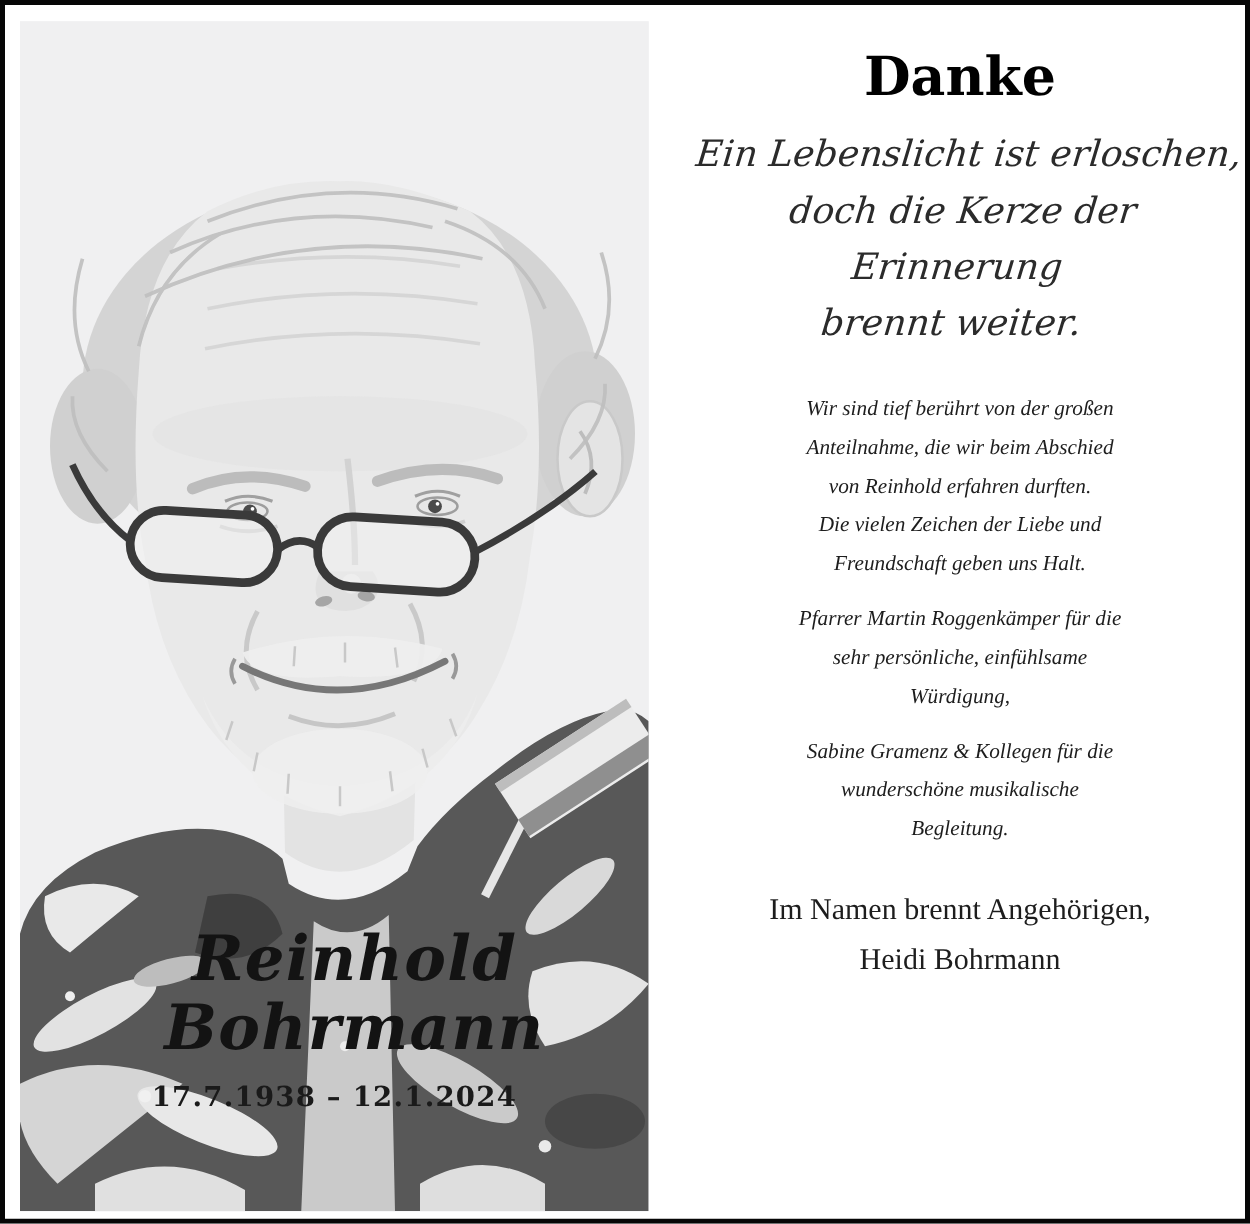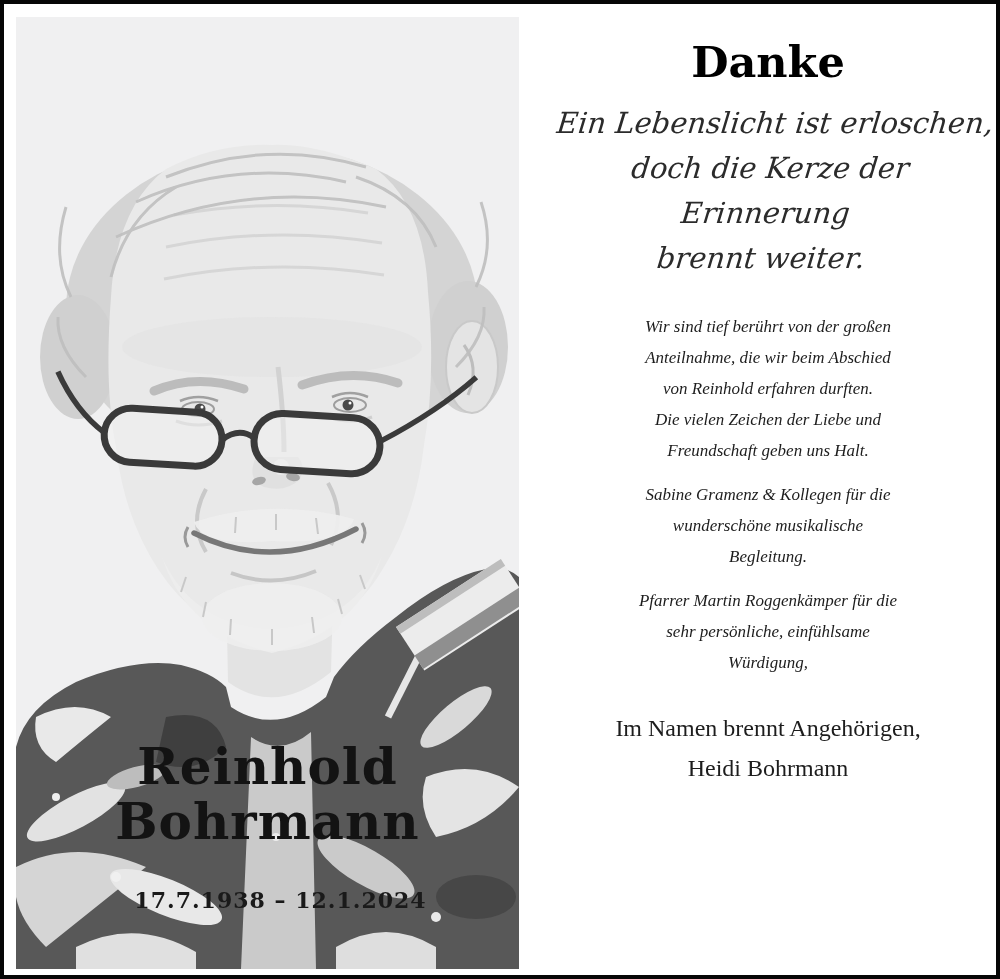--- a/index.html
+++ b/index.html
@@ -8,30 +8,30 @@
     border:4px solid #060606;background:#ffffff;overflow:hidden;
     font-family:"Liberation Serif", serif;
   }
   
   .photo{
     position:absolute;left:12px;top:13px;width:503px;height:952px;
     background:#f0f0f1;overflow:hidden;
   }
   .photo svg{position:absolute;left:0;top:0;width:100%;height:100%;}
   .photo-overlay{
-    position:absolute;left:0;top:722px;width:100%;text-align:center;z-index:2;
+    position:absolute;left:16px;top:722px;width:100%;text-align:center;z-index:2;font-style:italic;
   }
   .dname{
     font-family:"DejaVu Serif", serif;font-weight:700;
     font-size:50px;line-height:55px;color:#131313;letter-spacing:1px;
   }
   .ddates{
-    position:absolute;left:0;top:870px;width:100%;text-align:center;z-index:2;
+    position:absolute;left:0;top:848px;width:100%;text-align:center;z-index:2;
     font-family:"DejaVu Serif", serif;font-weight:700;
-    font-size:22px;color:#1a1a1a;letter-spacing:1px;margin-left:13px;
+    font-size:22px;color:#1a1a1a;letter-spacing:1px;
   }
   
   .col{
     position:absolute;left:540px;top:13px;width:448px;
     text-align:center;color:#1d1d1d;
   }
   .title{
     margin:22px 0 0;font-family:"DejaVu Serif", serif;font-weight:700;
     font-size:43px;line-height:1.1;color:#000000;
   }
@@ -181,23 +181,23 @@
   <div class="col">
     <h1 class="title">Danke</h1>
     <div class="quote">Ein Lebenslicht ist erloschen,
 doch die Kerze der Erinnerung
 brennt weiter.</div>
     <p class="para p-first">Wir sind tief berührt von der großen
 Anteilnahme, die wir beim Abschied
 von Reinhold erfahren durften.
 Die vielen Zeichen der Liebe und
 Freundschaft geben uns Halt.</p>
+    <p class="para">Pfarrer Martin Roggenkämper für die
+sehr persönliche, einfühlsame
+Würdigung,</p>
     <p class="para">Sabine Gramenz &amp; Kollegen für die
 wunderschöne musikalische
 Begleitung.</p>
-    <p class="para">Pfarrer Martin Roggenkämper für die
-sehr persönliche, einfühlsame
-Würdigung,</p>
     <p class="closing">Im Namen brennt Angehörigen,</p>
     <p class="signature">Heidi Bohrmann</p>
   </div>
 
 </div>
 
 </body></html>

